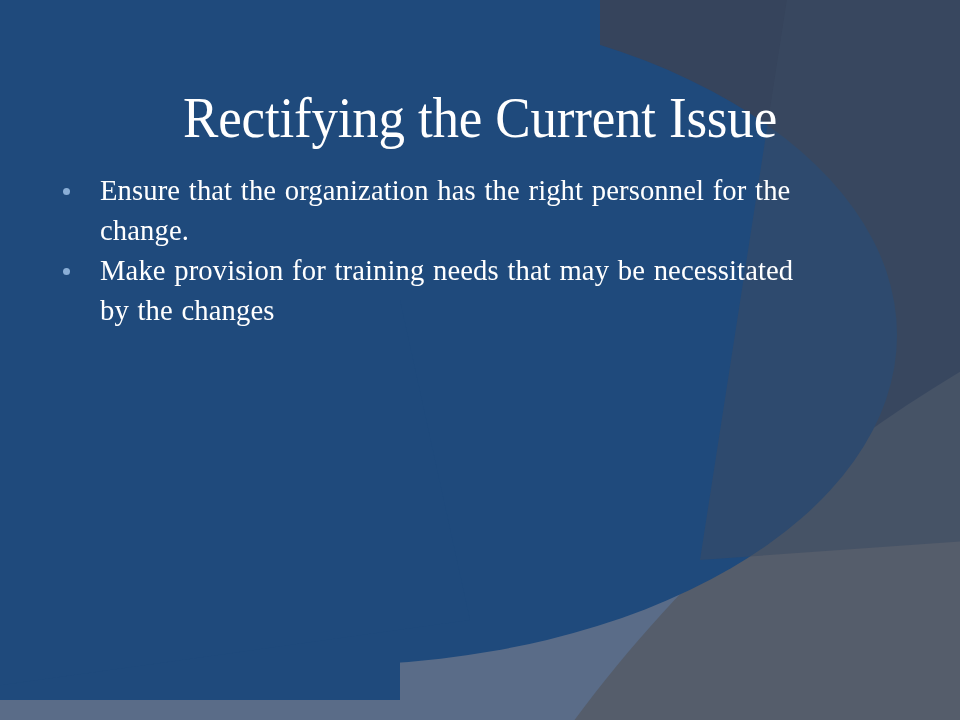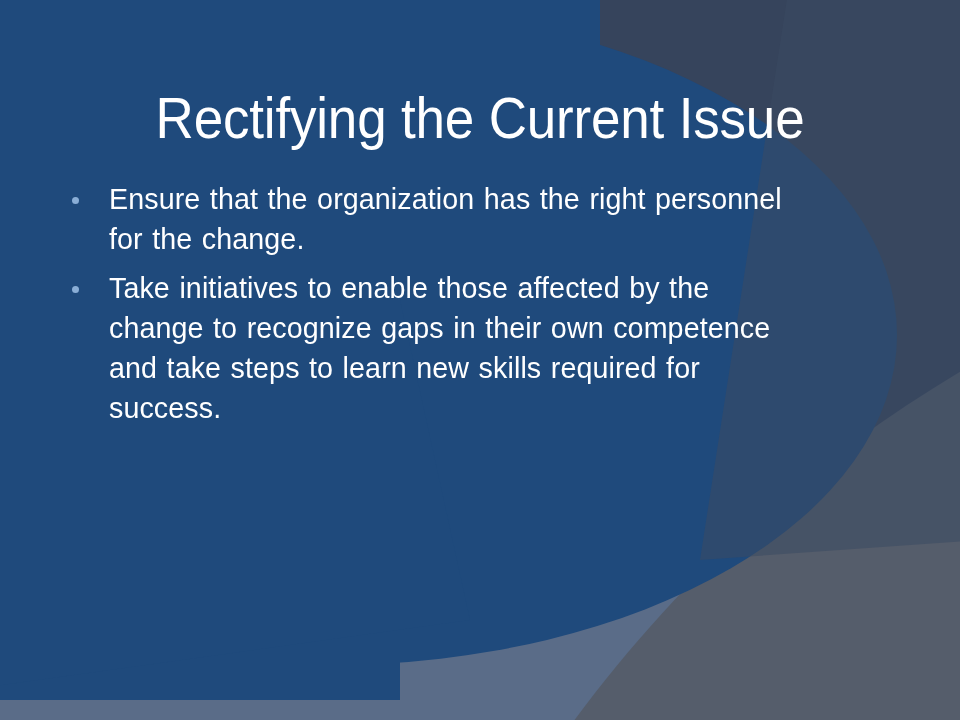--- a/index.html
+++ b/index.html
@@ -6,21 +6,21 @@
   html, body {
     margin: 0;
     padding: 0;
     background: #ffffff;
   }
   #slide {
     position: relative;
     width: 960px;
     height: 720px;
     overflow: hidden;
-    font-family: Liberation Sans, sans-serif;
+    font-family: Liberation Serif, serif;
     background: #2B3B52;
     -webkit-font-smoothing: antialiased;
   }
 
   
   #bg-svg {
     position: absolute;
     left: 0;
     top: 0;
     width: 960px;
@@ -56,21 +56,21 @@
   #bullets {
     position: absolute;
     left: 52px;
     top: 170px;
     width: 790px;
   }
 
   .bullet-row {
     position: relative;
     padding-left: 48px;
-    margin: 9px;
+    margin: 0;
   }
 
   .bullet-dot {
     position: absolute;
     left: 11px;
     top: 18px;
     width: 7px;
     height: 7px;
     border-radius: 50%;
     background: #8AAED6;
@@ -123,22 +123,22 @@
 
     <div id="title">Rectifying the Current Issue</div>
 
     <div id="bullets">
 
       <div class="bullet-row">
         <span class="bullet-dot"></span>
         <span class="bullet-text">Ensure that the organization has the right personnel for the change.</span>
       </div>
 
-
       <div class="bullet-row">
         <span class="bullet-dot"></span>
-        <span class="bullet-text">Take initiatives to enable those affected by the change to recognize gaps in their own competence and take steps to learn new skills required for success.</span>
+        <span class="bullet-text">Make provision for training needs that may be necessitated by the changes</span>
       </div>
+
 
 
     </div>
   </div>
 </div>
 
 </body></html>

